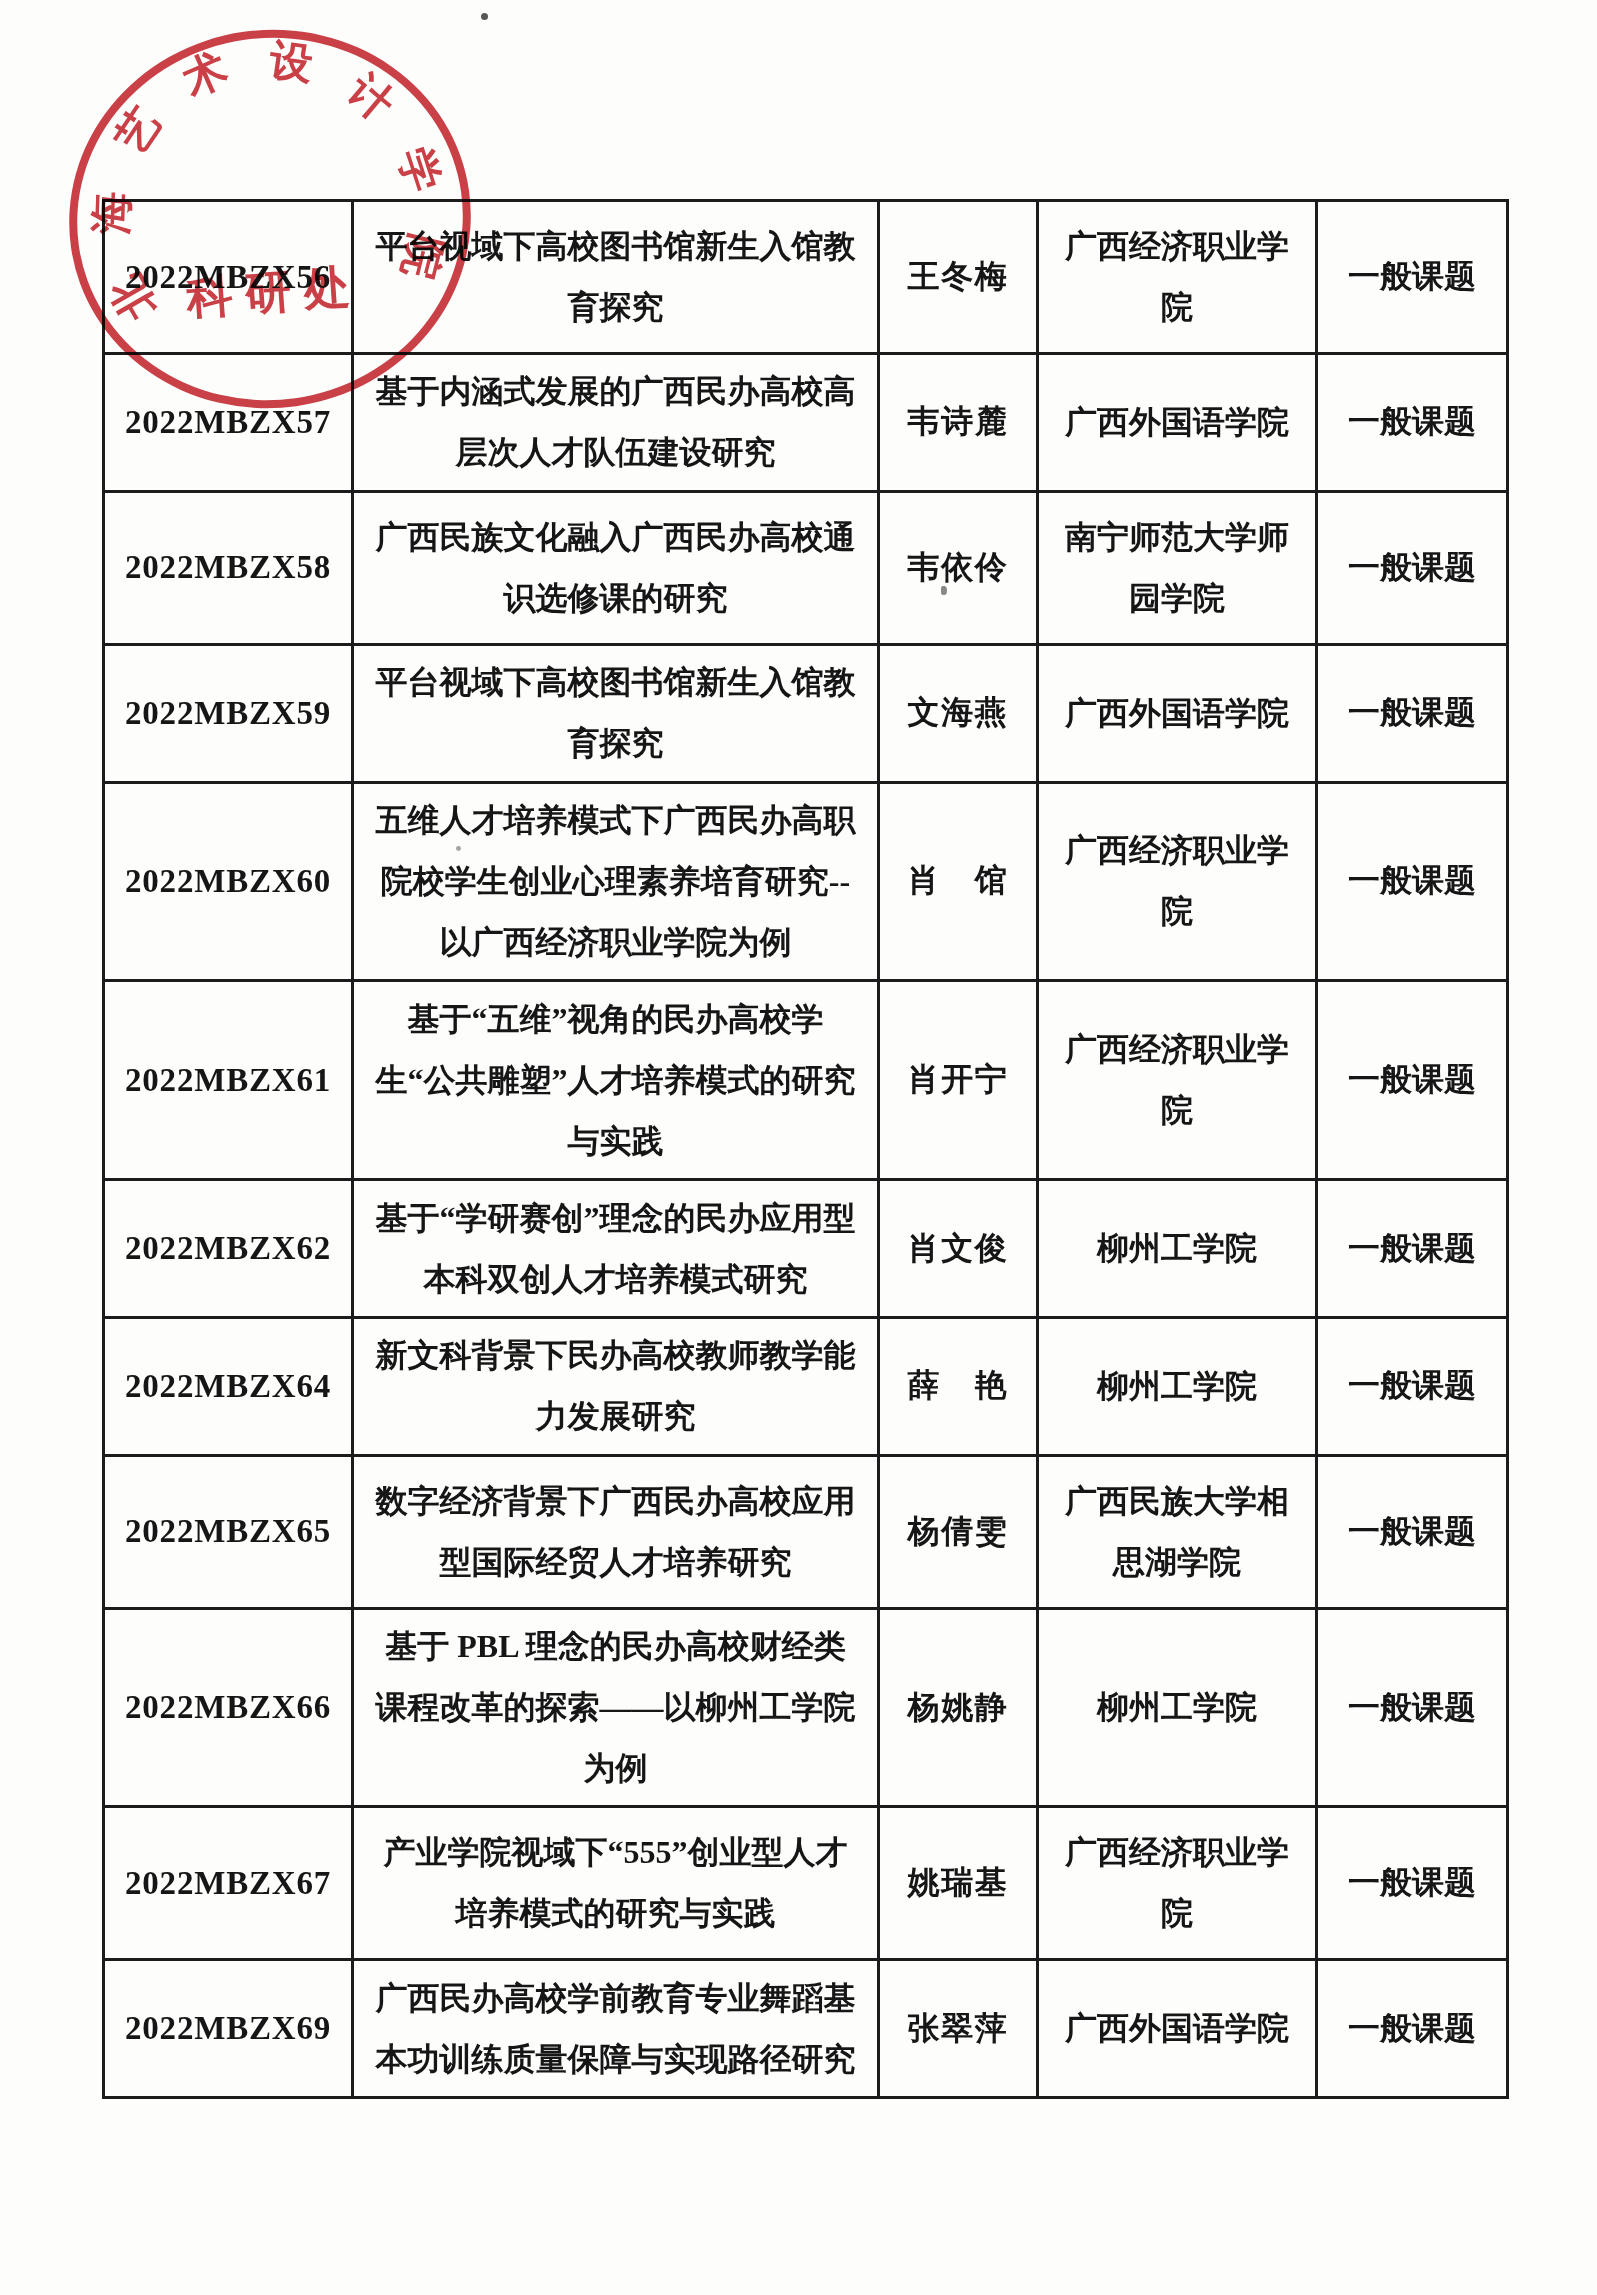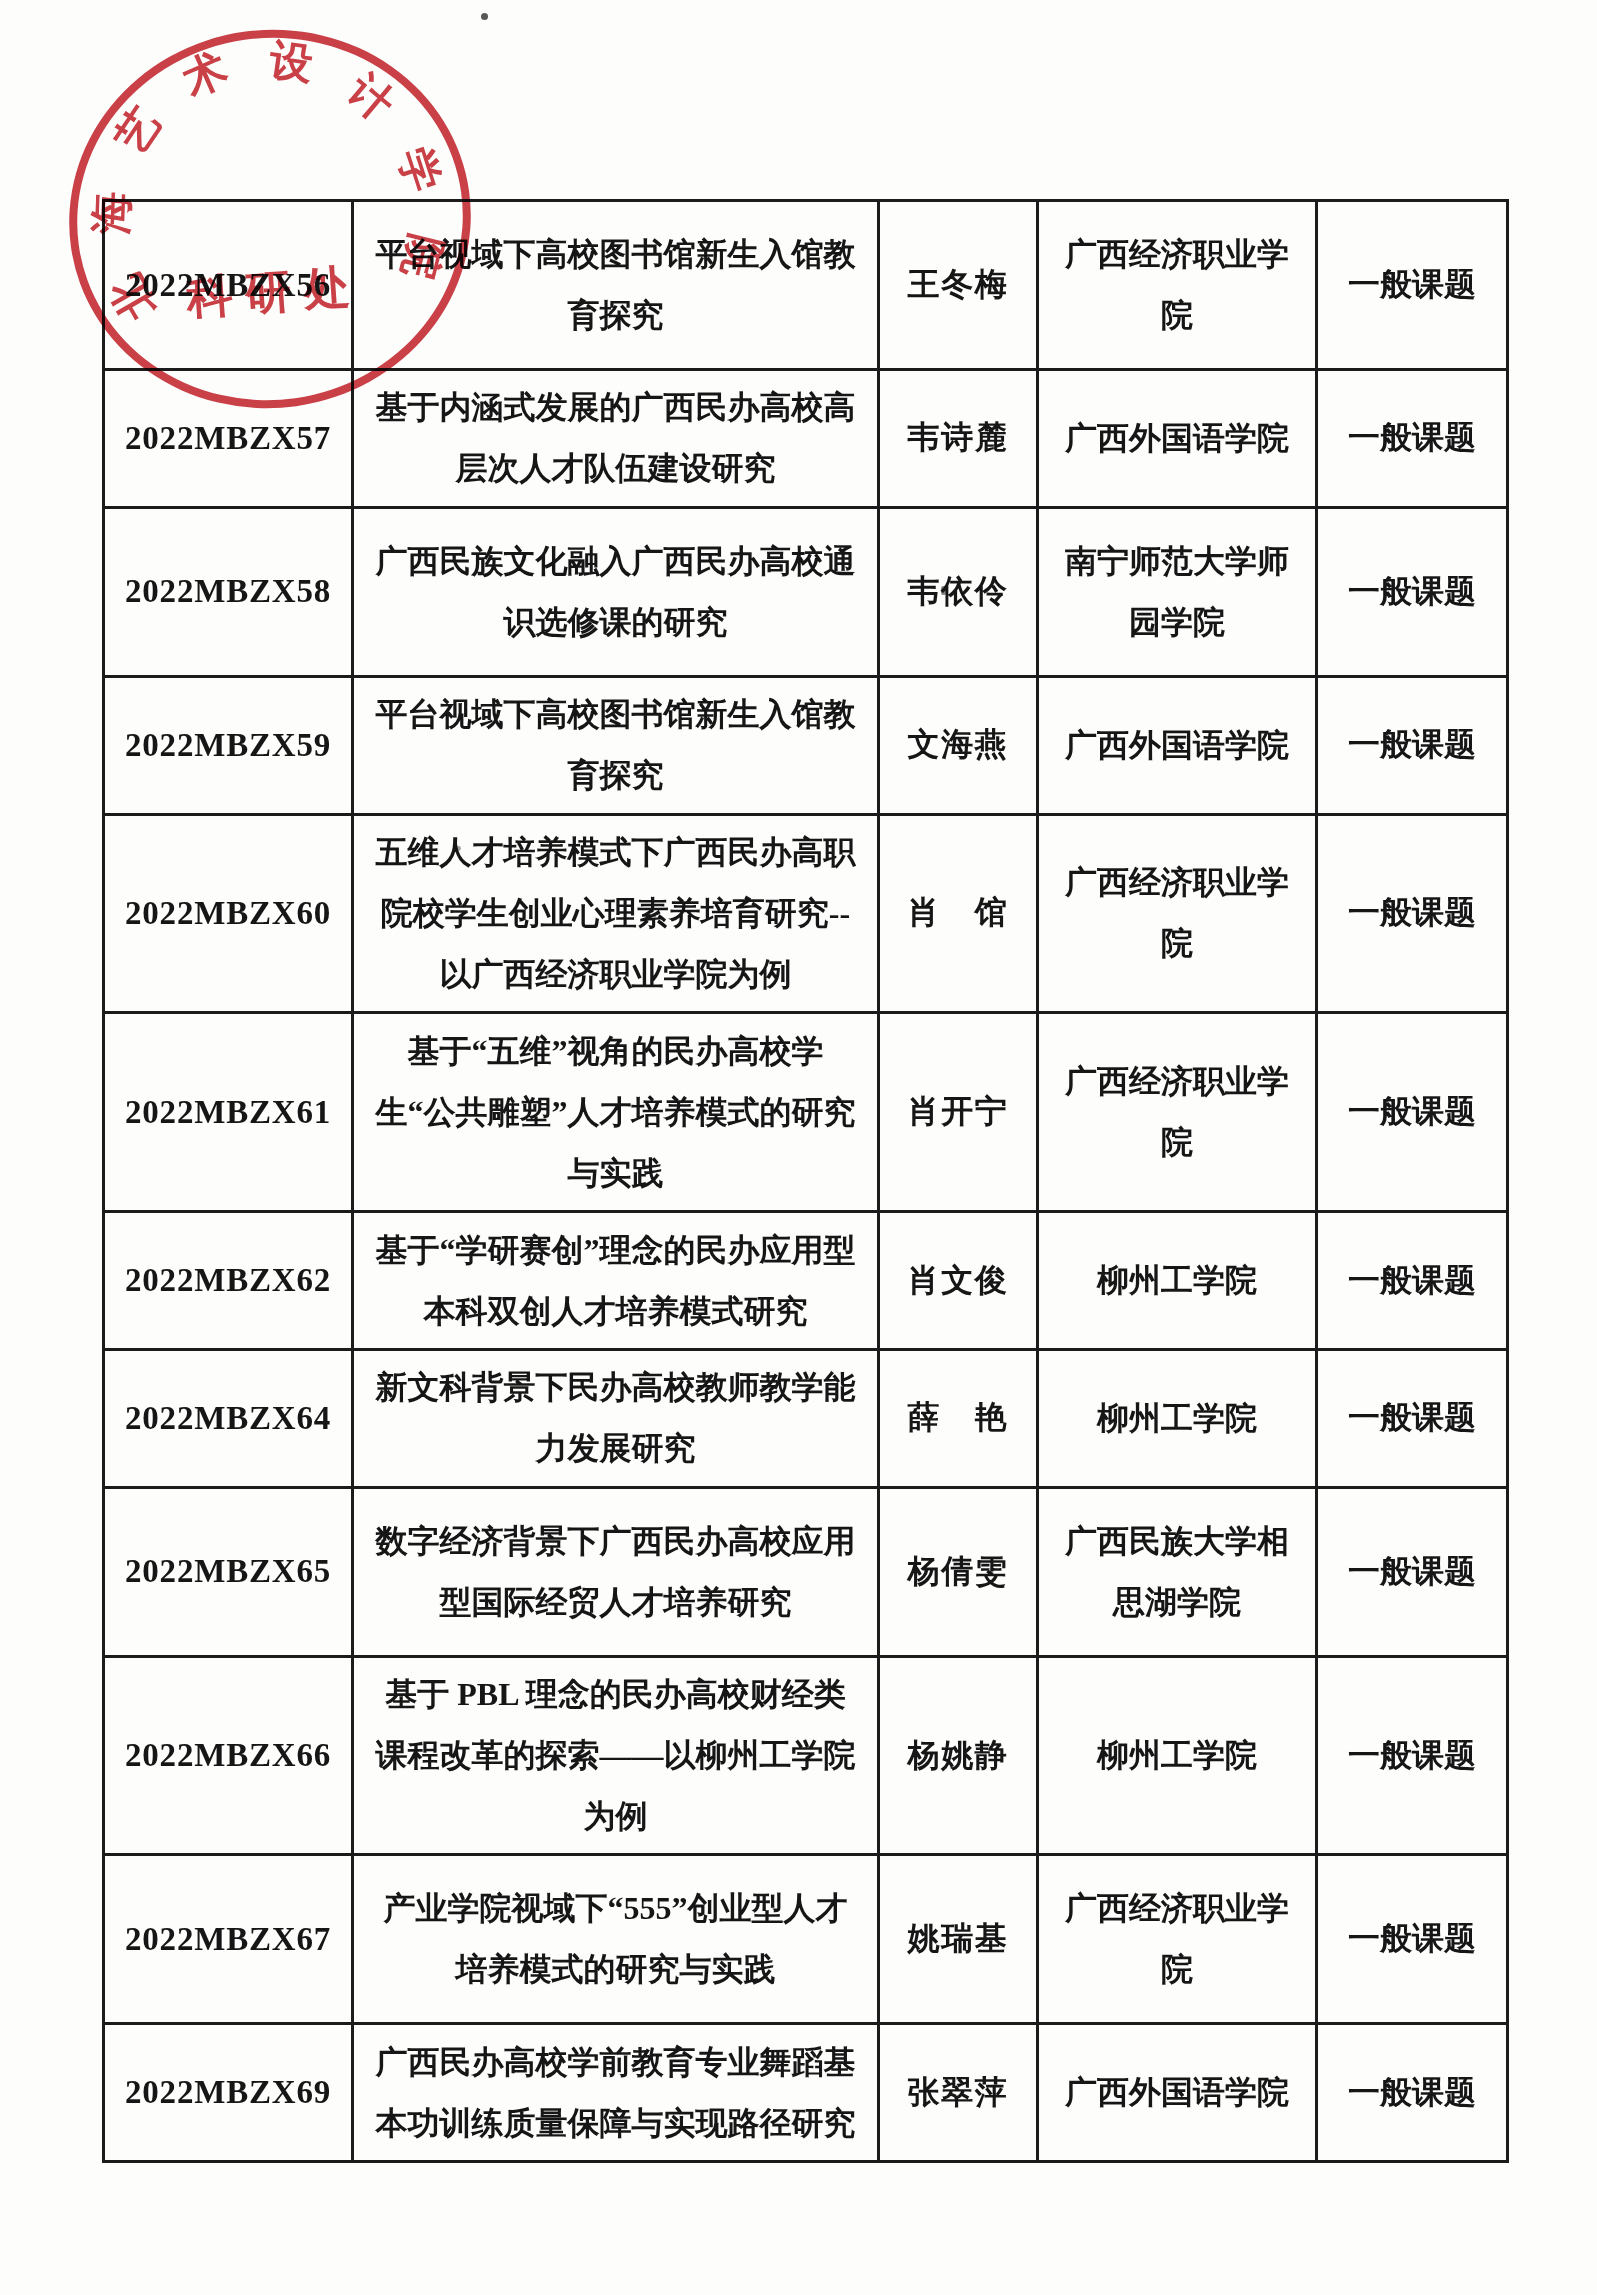--- a/index.html
+++ b/index.html
@@ -25,21 +25,21 @@
     border:3.2px solid #1c1c1c;
     text-align:center;
     vertical-align:middle;
     font-weight:700;
     color:#161616;
     padding:3.2px 4.8px;
   }
   td.c-id{font-size:33px;letter-spacing:0.8px;}
   td.c-title{font-size:32px;line-height:61px;padding:6.4px 21px;}
   td.c-name{font-size:32px;letter-spacing:1.6px;margin-left:14px;}
-  td.c-inst{font-size:32px;line-height:61px;padding:22px 16px;}
+  td.c-inst{font-size:32px;line-height:61px;padding:14px 16px;}
   td.c-cat{font-size:32px;}
   
   .stamp{
     position:absolute;
     left:69px;top:30px;
     width:402px;height:378px;
     transform:rotate(-8deg);
     opacity:.88;
     mix-blend-mode:multiply;
     pointer-events:none;

